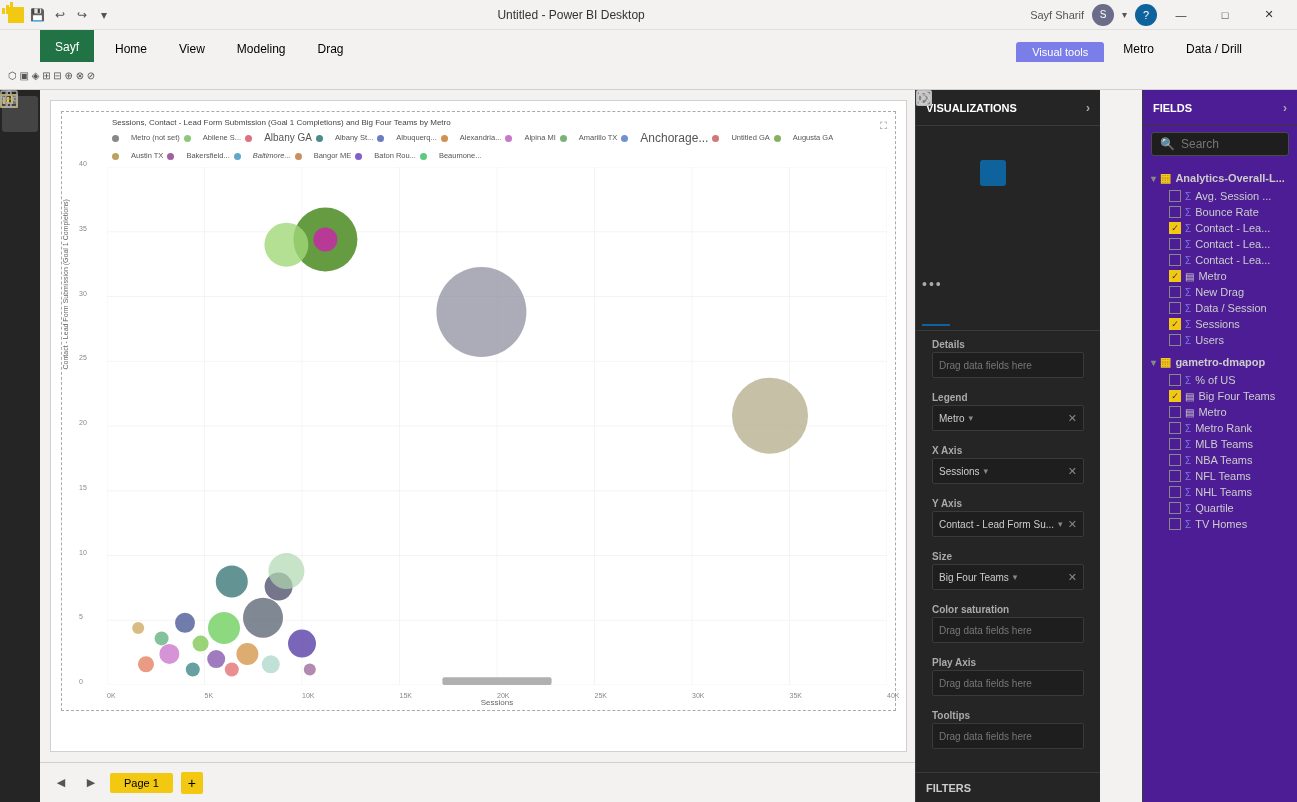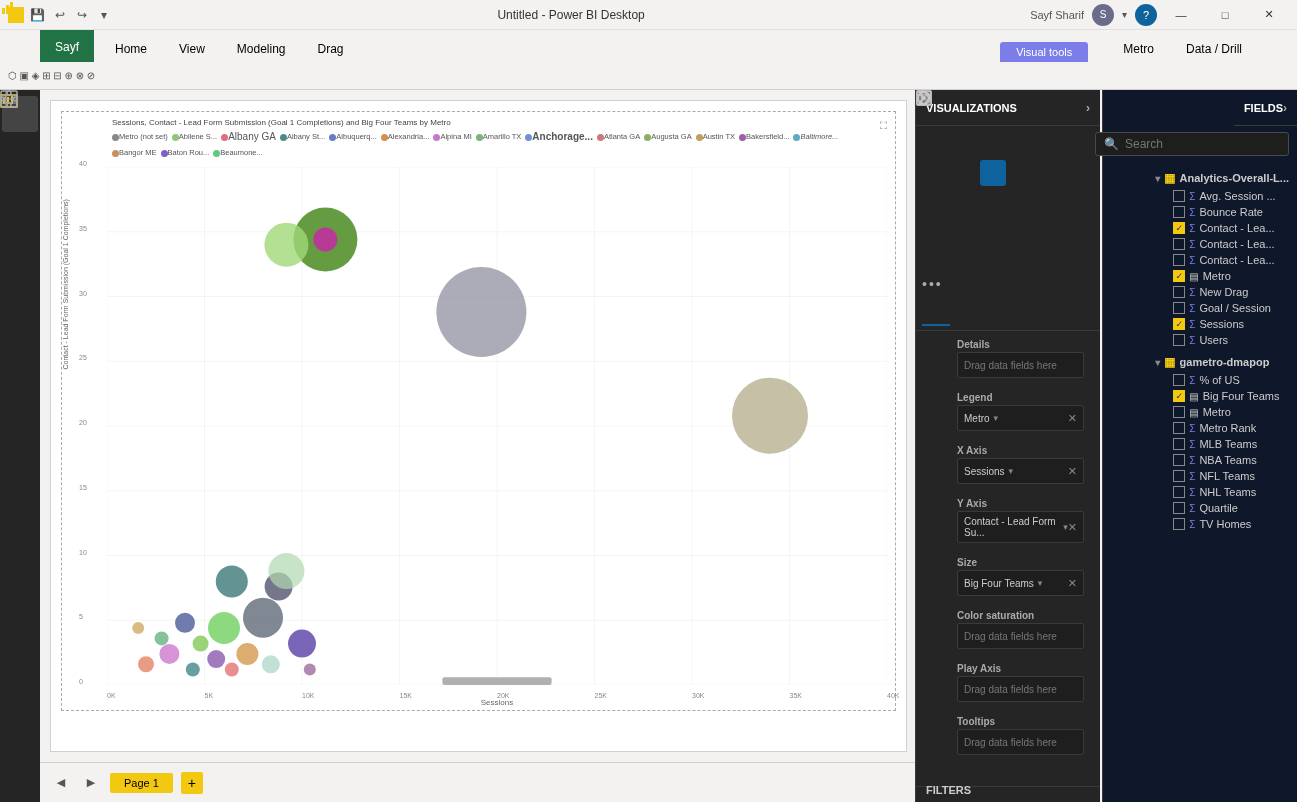--- a/index.html
+++ b/index.html
@@ -131,21 +131,21 @@
       font-size: 8px;
       color: #555;
       display: flex;
       flex-wrap: wrap;
       gap: 4px;
       line-height: 1.4;
     }
     .legend-item {
       display: flex;
       align-items: center;
-      gap: 0;
+      gap: 12px;
     }
     .legend-dot {
       width: 7px;
       height: 7px;
       border-radius: 50%;
     }
     .axis-tick {
       position: absolute;
       font-size: 7px;
       color: #888;
@@ -261,21 +261,20 @@
       cursor: pointer;
       font-size: 14px;
     }
     .viz-tab-icon.active { border-bottom: 2px solid #0e639c; color: white; }
 
     
     .fields-area {
       flex: 1;
       overflow-y: auto;
       padding: 4px 8px;
-      margin-left: 25px;
     }
     .field-section {
       padding: 4px 8px;
       color: #ccc;
       font-size: 11px;
     }
     .field-section-label {
       color: #aaa;
       font-size: 10px;
       font-weight: 600;
@@ -299,30 +298,29 @@
       align-items: center;
       gap: 4px;
       color: #ccc;
       font-size: 10px;
     }
     .field-remove { color: #888; cursor: pointer; font-size: 11px; }
     .field-caret { color: #888; cursor: pointer; font-size: 9px; }
 
     
     .fields-panel {
-      width: 195px;
+      width: 155px;
       height: 100%;
-      background: #0f172a;
+      background: #4c1d95;
       border-left: 1px solid #3a3a3a;
       display: flex;
       flex-direction: column;
       position: absolute;
       right: 0;
       top: 0;
-      align-items: flex-end;
     }
 
     
     .search-box {
       margin: 6px 8px;
       background: #1e1e1e;
       border: 1px solid #4a4a4a;
       border-radius: 3px;
       display: flex;
       align-items: center;
@@ -383,23 +381,23 @@
     .tree-item-icon.sigma { color: #7b7de8; }
 
     
     .filters-section {
       background: #252526;
       border-top: 1px solid #3a3a3a;
       padding: 6px 10px;
       color: #ccc;
       font-size: 11px;
       font-weight: 600;
-      height: 16px;
-      display: flex;
-      align-items: flex-end;
+      height: 30px;
+      display: flex;
+      align-items: center;
     }
 
     
     svg { position: absolute; top: 0; left: 0; }
 
     
     ::-webkit-scrollbar { width: 6px; }
     ::-webkit-scrollbar-track { background: #1e1e1e; }
     ::-webkit-scrollbar-thumb { background: #555; border-radius: 3px; }
   </style>
@@ -433,21 +431,21 @@
 </div>
 
 <div class="ribbon">
   <div style="display:flex;align-items:flex-end;height:32px;padding:0 40px;gap:2px;">
     <div class="ribbon-tab file">Sayf</div>
     <div class="ribbon-tab">Home</div>
     <div class="ribbon-tab">View</div>
     <div class="ribbon-tab">Modeling</div>
     <div class="ribbon-tab">Drag</div>
     <div style="flex:1"></div>
-    <div style="background:#7b7de8;color:white;padding:4px 16px;font-size:11px;border-radius:3px 3px 0 0;margin-right:18px;">Visual tools</div>
+    <div style="background:#7b7de8;color:white;padding:4px 16px;font-size:11px;border-radius:3px 3px 0 0;margin-right:2px;">Visual tools</div>
     <div class="ribbon-tab">Metro</div>
     <div class="ribbon-tab">Data / Drill</div>
   </div>
   <div class="ribbon-content">
 
     <span style="font-size:10px;color:#555;">⬡ ▣ ◈ ⊞ ⊟ ⊕ ⊗ ⊘</span>
   </div>
 </div>
 
 <div class="left-sidebar">
@@ -517,25 +515,25 @@
         <span class="legend-item">
             <span class="legend-dot" style="background:#c878c8;display:inline-block;"></span>
             <span style="font-size:7.5px;"> Alpina MI</span>
           </span>
         <span class="legend-item">
             <span class="legend-dot" style="background:#78b478;display:inline-block;"></span>
             <span style="font-size:7.5px;"> Amarillo TX</span>
           </span>
         <span class="legend-item">
             <span class="legend-dot" style="background:#7090d0;display:inline-block;"></span>
-            <span style="font-size:10px;font-weight:bold;"> Anchorage...</span>
+            <span style="font-size:12px;"> Anchorage...</span>
           </span>
         <span class="legend-item">
             <span class="legend-dot" style="background:#d07878;display:inline-block;"></span>
-            <span style="font-size:7.5px;"> Atlanta GA</span>
+            <span style="font-size:7.5px;"> Untitled GA</span>
           </span>
         <span class="legend-item">
             <span class="legend-dot" style="background:#88b060;display:inline-block;"></span>
             <span style="font-size:7.5px;"> Augusta GA</span>
           </span>
         <span class="legend-item">
             <span class="legend-dot" style="background:#c0a060;display:inline-block;"></span>
             <span style="font-size:7.5px;"> Austin TX</span>
           </span>
         <span class="legend-item">
@@ -1011,21 +1009,21 @@
           <span>Metro</span>
         </div>
         <div class="tree-item">
           <div class="tree-item-checkbox"></div>
           <span class="tree-item-icon sigma">Σ</span>
           <span>New Drag</span>
         </div>
         <div class="tree-item">
           <div class="tree-item-checkbox"></div>
           <span class="tree-item-icon sigma">Σ</span>
-          <span>Goal / Session</span>
+          <span>Data / Session</span>
         </div>
         <div class="tree-item">
           <div class="tree-item-checkbox checked">✓</div>
           <span class="tree-item-icon sigma">Σ</span>
           <span>Sessions</span>
         </div>
         <div class="tree-item">
           <div class="tree-item-checkbox"></div>
           <span class="tree-item-icon sigma">Σ</span>
           <span>Users</span>

